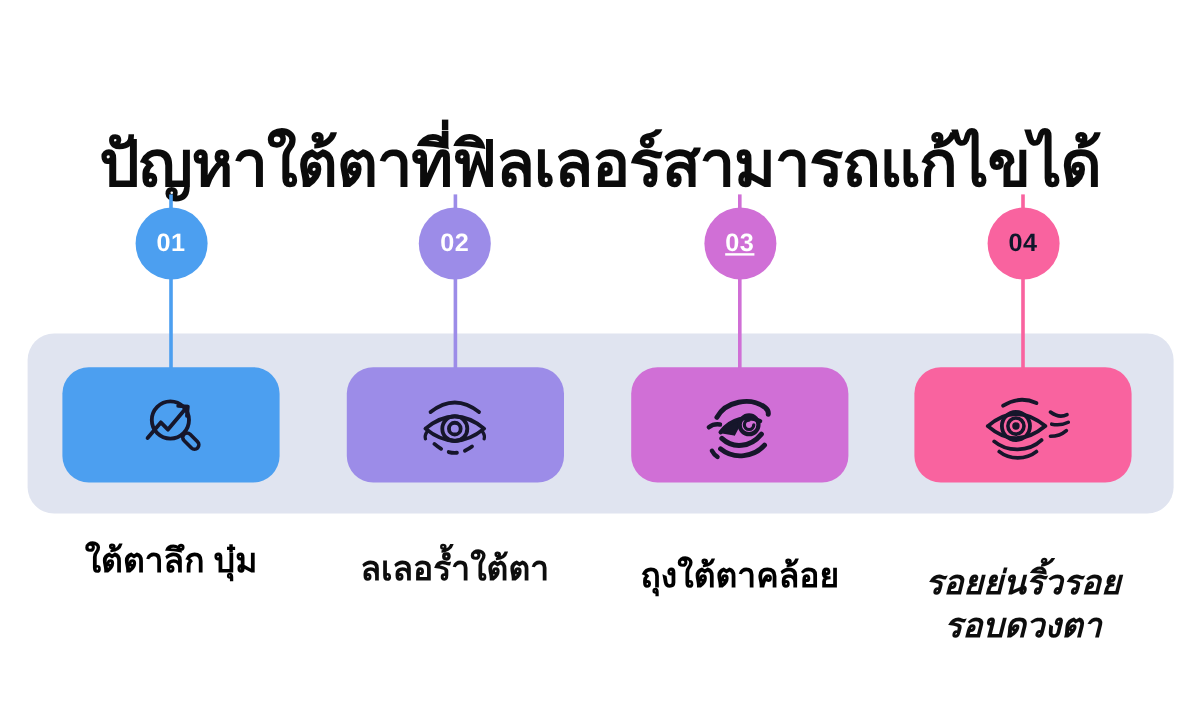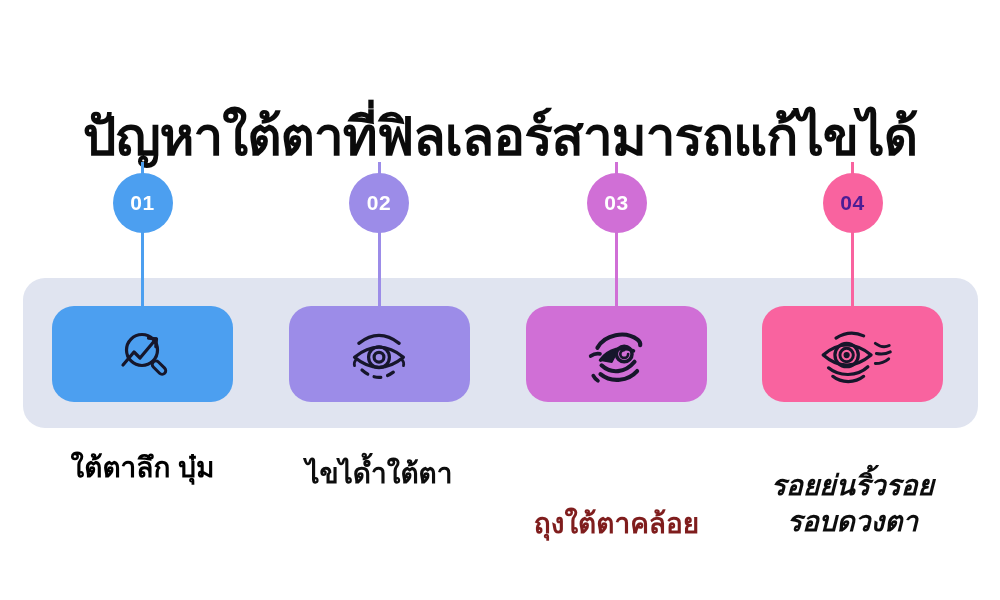--- a/index.html
+++ b/index.html
@@ -63,48 +63,48 @@
       <svg class="icon" width="68" height="66" viewBox="0 0 64 62">
         <path d="M13,21 Q32,6 51,21" stroke-width="3"></path>
         <path d="M9,34 Q32,15 55,34 Q32,53 9,34" stroke-width="3"></path>
         <path d="M10.5,36 q-2.5,3.5 -1.5,6" stroke-width="2.6"></path>
         <path d="M53.5,36 q2.5,3.5 1.5,6" stroke-width="2.6"></path>
         <circle cx="32" cy="34" r="9.8" stroke-width="3"></circle>
         <circle cx="32" cy="34" r="4.6" stroke-width="3"></circle>
         <path d="M16,46 Q32,60 48,46" stroke-width="3" stroke-dasharray="6.5 6.5"></path>
       </svg>
     </div>
-    <div class="label" style="color: rgb(13, 13, 13);">ไขได้ำใต้ตา</div>
+    <div class="label" style="color: rgb(13, 13, 13);">ลเลอร้ำใต้ตา</div>
   </div>
 
   <div class="col" style="--cx: 616.5px; --label-top: 462px; --accent: #D06FD6;">
     <div class="connector"></div>
     <div class="num-circle">
-      <span style="color: rgb(255, 255, 255);">03</span>
+      <span style="color: rgb(255, 255, 255); text-decoration: underline;">03</span>
     </div>
     <div class="card">
       <svg class="icon" width="66" height="62" viewBox="0 0 64 60">
         <path d="M13,24 C20,11 40,7 52,16 q3,2.5 2.5,5.5" stroke-width="4"></path>
         <path d="M6.5,32 q4,-3 9,-2.2" stroke-width="3.6"></path>
         <path d="M16,36 C24,25 38,22 48,27" stroke-width="3.4"></path>
         <path class="filled" d="M16,36 C22,30 28,27 33,26.5 L27,38 Z" stroke-width="1.5"></path>
         <circle cx="39" cy="30" r="7.6" stroke-width="3.4"></circle>
         <path d="M39,26.2 a3.8,3.8 0 1 0 3.8,3.8" stroke-width="2.6"></path>
         <path d="M17,41 C26,49.5 40,48.5 49,37.5" stroke-width="4"></path>
         <path d="M16,49.5 C27,58.5 43,56 51.5,46.5" stroke-width="4"></path>
         <path d="M9,51 q1.5,3 4.5,5" stroke-width="3.6"></path>
       </svg>
     </div>
-    <div class="label" style="color: #7f1d1d; margin-top: 44px;">ถุงใต้ตาคล้อย</div>
+    <div class="label" style="color: #000000;">ถุงใต้ตาคล้อย</div>
   </div>
 
   <div class="col" style="--cx: 852.5px; --label-top: 468px; --accent: #F9639F;">
     <div class="connector"></div>
     <div class="num-circle">
-      <span style="color: #4c1d95;">04</span>
+      <span style="color: #0f172a;">04</span>
     </div>
     <div class="card">
       <svg class="icon" width="78" height="66" viewBox="0 0 72 62">
         <path d="M20,16 Q33,8 46,14" stroke-width="3"></path>
         <path d="M8,32 Q30,13 53,32 Q30,51 8,32" stroke-width="3"></path>
         <circle cx="30" cy="32" r="11" stroke-width="3"></circle>
         <circle cx="30" cy="32" r="6.3" stroke-width="2.8"></circle>
         <circle class="filled" cx="30" cy="32" r="2.4" stroke-width="1"></circle>
         <path d="M57,21 c4,3 9,4 13,2" stroke-width="2.8"></path>
         <path d="M58,30.5 c5,1 9,0.5 13,-1.5" stroke-width="2.8"></path>

